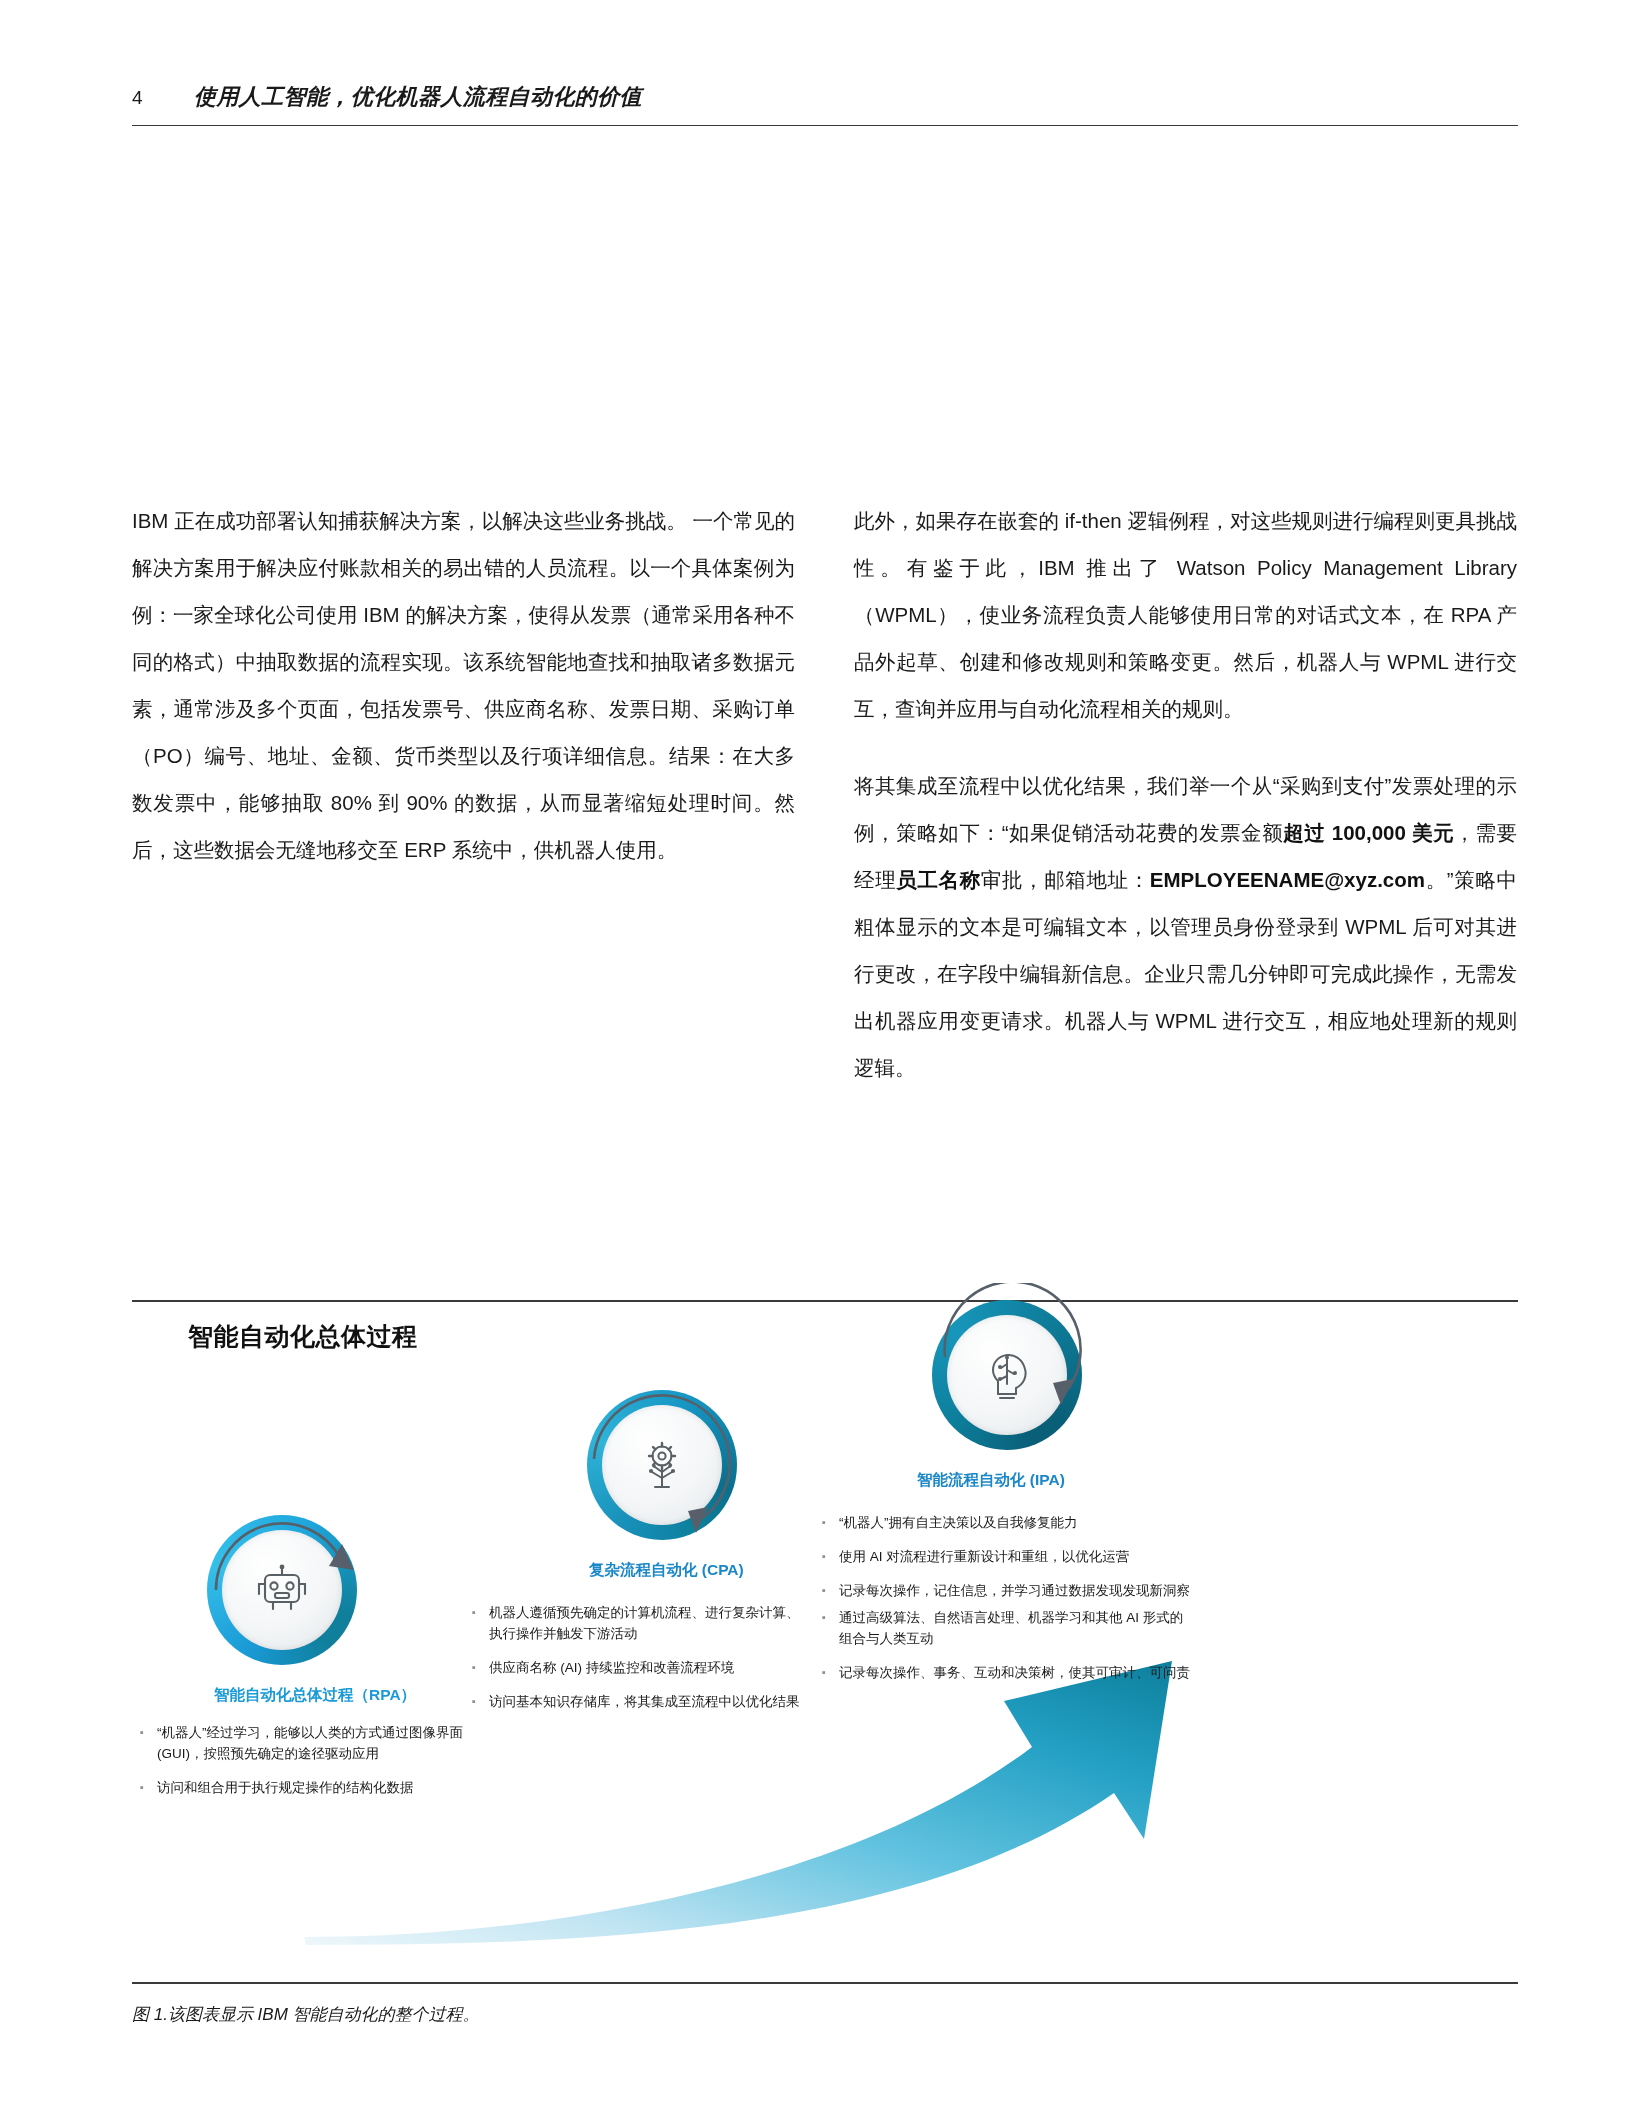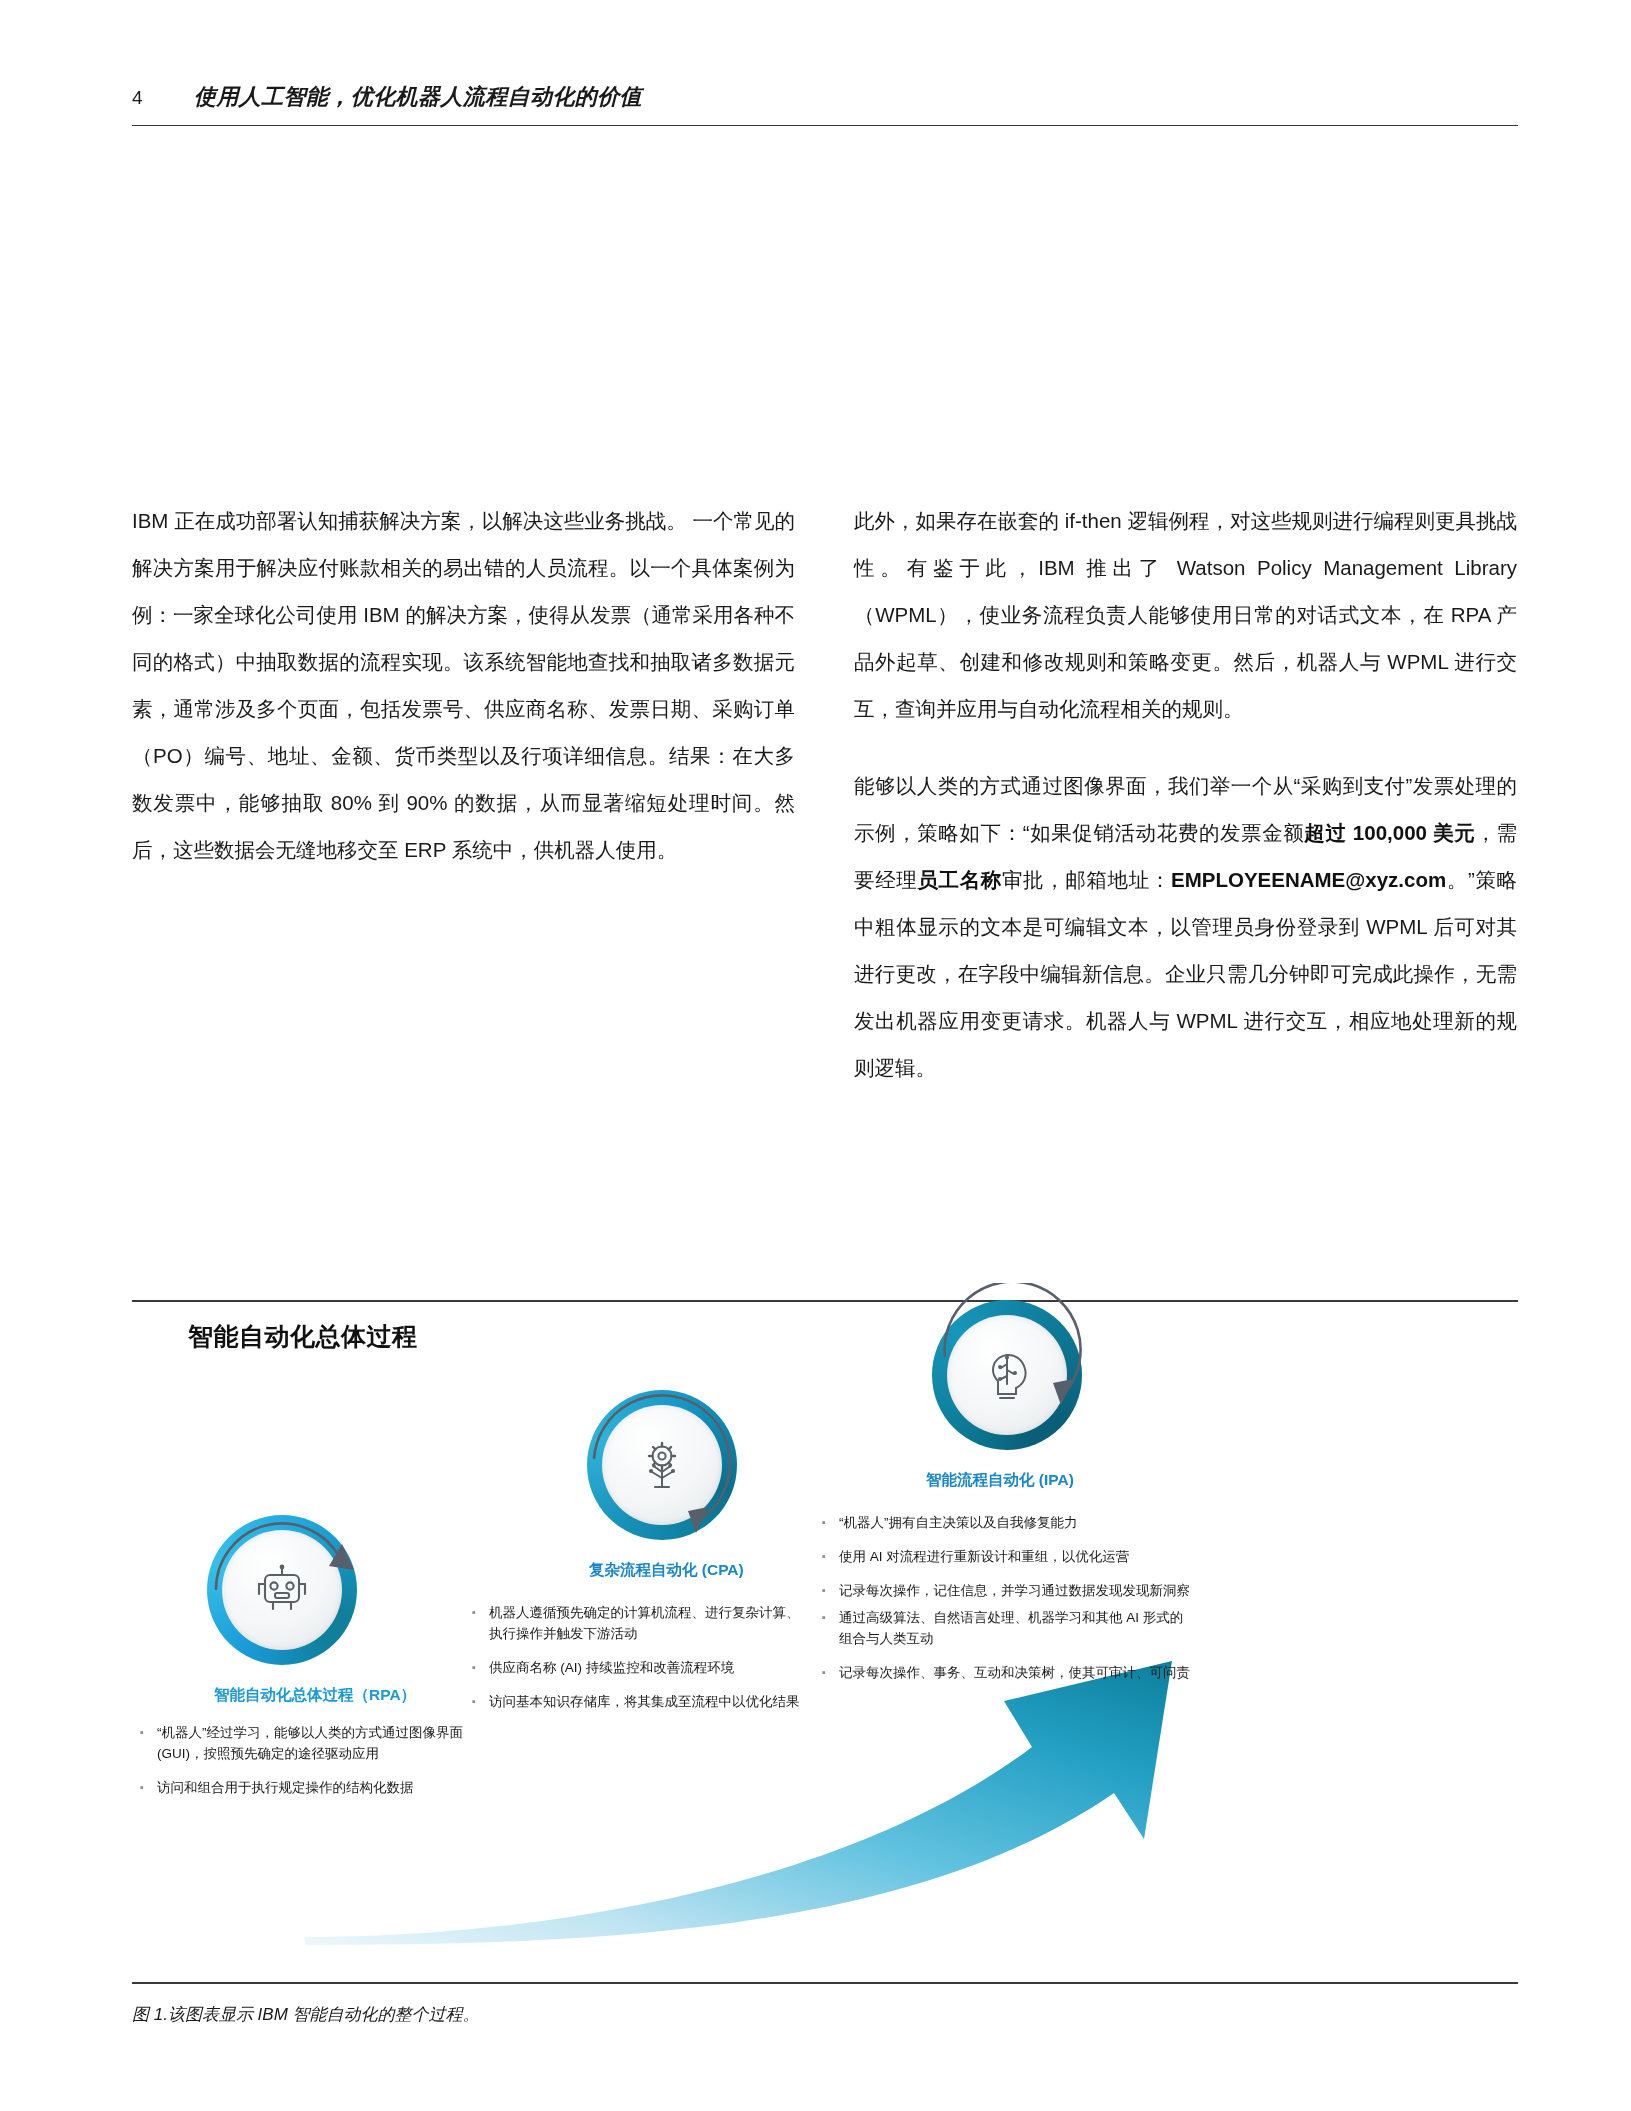--- a/index.html
+++ b/index.html
@@ -192,21 +192,21 @@
 
 <div id="columns">
 
   <div class="column">
     <p class="para">IBM 正在成功部署认知捕获解决方案，以解决这些业务挑战。 一个常见的解决方案用于解决应付账款相关的易出错的人员流程。以一个具体案例为例：一家全球化公司使用 IBM 的解决方案，使得从发票（通常采用各种不同的格式）中抽取数据的流程实现。该系统智能地查找和抽取诸多数据元素，通常涉及多个页面，包括发票号、供应商名称、发票日期、采购订单（PO）编号、地址、金额、货币类型以及行项详细信息。结果：在大多数发票中，能够抽取 80% 到 90% 的数据，从而显著缩短处理时间。然后，这些数据会无缝地移交至 ERP 系统中，供机器人使用。</p>
   </div>
 
   <div class="column">
     <p class="para">此外，如果存在嵌套的 if-then 逻辑例程，对这些规则进行编程则更具挑战性。有鉴于此，IBM 推出了 Watson Policy Management Library（WPML），使业务流程负责人能够使用日常的对话式文本，在 RPA 产品外起草、创建和修改规则和策略变更。然后，机器人与 WPML 进行交互，查询并应用与自动化流程相关的规则。</p>
     <p class="para">
-      <span>能够以人类的方式通过图像界面，我们举一个从</span><span>“采购到支付”发票处理的示例，策略如下：“如果促销活动花费的发票金额</span><b class="em">超过 100,000 美元</b><span>，需要经理</span><b class="em">员工名称</b><span>审批，邮箱地址：</span><b class="em">EMPLOYEENAME@xyz.com</b><span>。”策略中粗体显示的文本是可编辑文本，以管理员身份登录到 WPML 后可对其进行更改，在字段中编辑新信息。企业只需几分钟即可完成此操作，无需发出机器应用变更请求。机器人与 WPML 进行交互，相应地处理新的规则逻辑。</span>
+      <span>将其集成至流程中以优化结果，我们举一个从</span><span>“采购到支付”发票处理的示例，策略如下：“如果促销活动花费的发票金额</span><b class="em">超过 100,000 美元</b><span>，需要经理</span><b class="em">员工名称</b><span>审批，邮箱地址：</span><b class="em">EMPLOYEENAME@xyz.com</b><span>。”策略中粗体显示的文本是可编辑文本，以管理员身份登录到 WPML 后可对其进行更改，在字段中编辑新信息。企业只需几分钟即可完成此操作，无需发出机器应用变更请求。机器人与 WPML 进行交互，相应地处理新的规则逻辑。</span>
     </p>
   </div>
 
 </div>
 
 <div id="figure-top-rule"></div>
 <div id="figure-title">智能自动化总体过程</div>
 
 <div id="figure-area">
 
@@ -330,21 +330,21 @@
           <path d="M22 50 L40 50"></path>
           <path d="M24 54 L38 54"></path>
         </svg>
       </span>
     </div>
   </div>
   <svg style="position:absolute; left:783px; top:-47px; width:184px; height:184px;" viewBox="0 0 184 184">
     <path d="M 30,74 A 68,68 0 1 1 150,110" fill="none" stroke="#57606a" stroke-width="2.6"></path>
     <polygon points="158,96 146,122 138,100" fill="#57606a"></polygon>
   </svg>
-  <div class="node-label teal" style="left:785px; top:140px;margin-left:9px;">智能流程自动化 (IPA)</div>
+  <div class="node-label teal" style="left:785px; top:140px;">智能流程自动化 (IPA)</div>
   <div class="bullets" style="left:690px; top:182px; width:370px;">
     <div class="bi">
         <span class="bull">▪</span>
         <span class="btxt">“机器人”拥有自主决策以及自我修复能力</span>
       </div>
     <div class="bi">
         <span class="bull">▪</span>
         <span class="btxt">使用 AI 对流程进行重新设计和重组，以优化运营</span>
       </div>
     <div class="bi tight">

